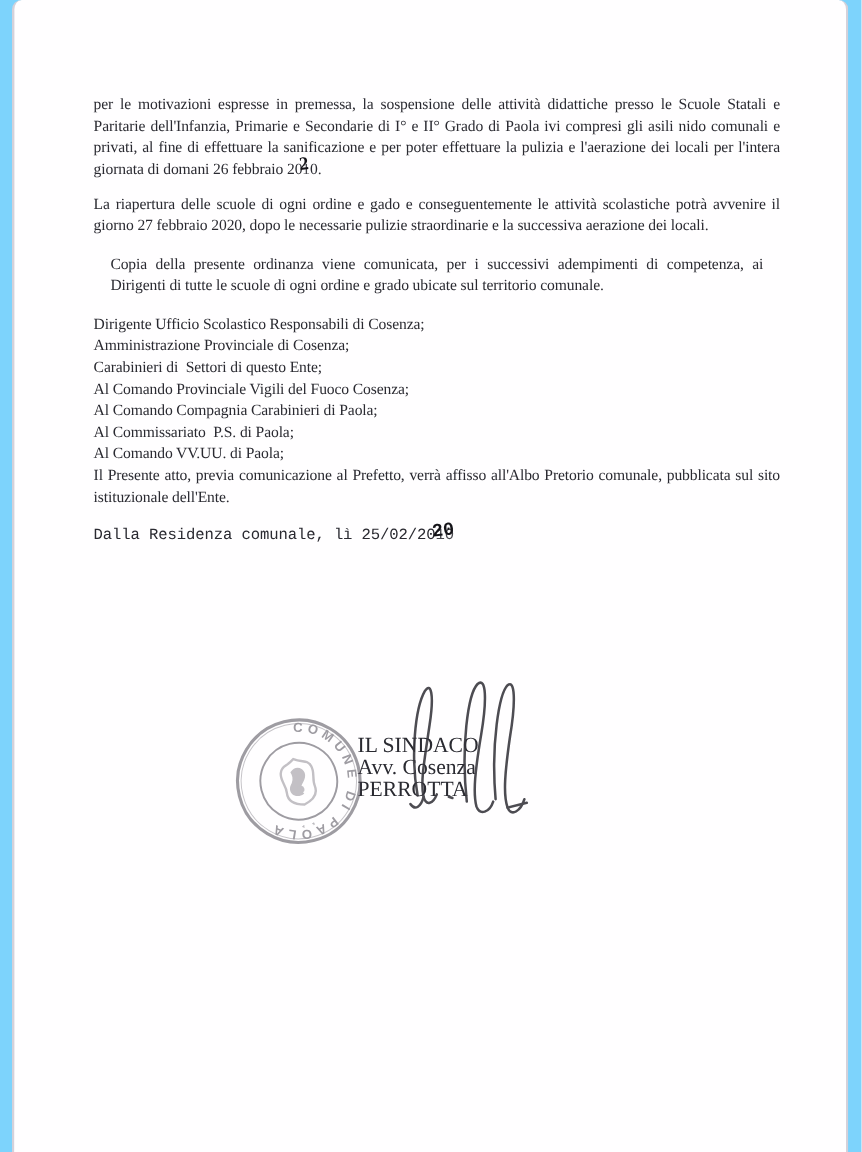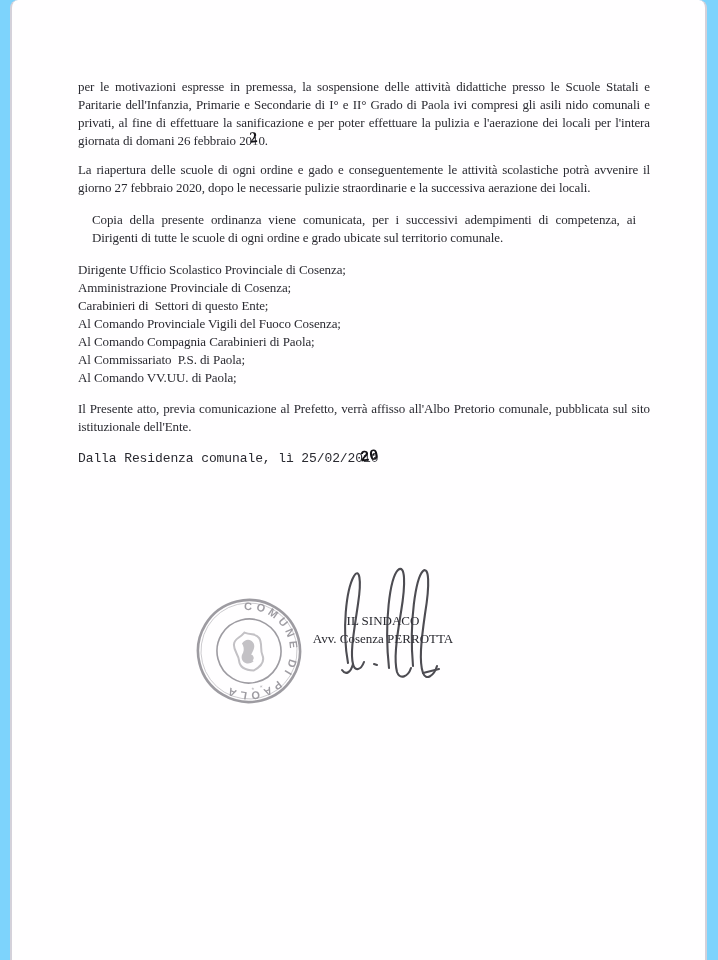--- a/index.html
+++ b/index.html
@@ -6,52 +6,52 @@
     background:#efecf2;font-family:"Liberation Serif","DejaVu Serif",serif;}
   .screen{position:relative;width:718px;height:960px;background:#7dd3fc;}
   .page{position:absolute;left:10px;right:11px;top:0;bottom:0;background:#fffeff;
     border-left:2px solid #d4d1da;border-right:2px solid #d4d1da;
     border-radius:8px 8px 0 0;}
   .content{position:absolute;left:66px;top:78px;width:572px;z-index:2;
     font-size:13px;line-height:18px;color:#2a2a31;letter-spacing:-0.1px;
     text-align:justify;}
   .content p{margin:0 0 11px 0;}
   .content p.tight{margin:14px;}
-  .content p.closing{margin:13px 0 14px 0;}
+  .content p.closing{margin:0 0 14px 0;}
   .recipients div{white-space:pre;}
   .date-line{text-align:left;margin-top:0;font-family:Liberation Mono, monospace;}
   
   .ow{position:relative;display:inline-block;}
   .ow .typed{opacity:.85;}
   .ow .pen{position:absolute;left:-2px;top:-3px;font-weight:700;color:#141318;
     transform:rotate(-7deg) scale(1.1);font-size:14px;}
   
   .sig-text{position:absolute;left:286px;top:612px;width:170px;z-index:2;
-    text-align:center;font-size:13px;line-height:18px;color:#2a2a31;}
+    font-size:18px;line-height:18px;color:#2a2a31;}
   .sig-svg{position:absolute;left:314px;top:560px;z-index:4;}
   .stamp-svg{position:absolute;left:182px;top:596px;z-index:3;}
 </style>
 </head>
 <body>
 
 <div class="screen">
   <div class="page">
 
     <div class="content">
 
       <p><span>per le motivazioni espresse in premessa, la sospensione delle attività didattiche presso le Scuole Statali e Paritarie dell'Infanzia, Primarie e Secondarie di I° e II° Grado di Paola ivi compresi gli asili nido comunali e privati, al fine di effettuare la sanificazione e per poter effettuare la pulizia e l'aerazione dei locali per l'intera giornata di domani 26 febbraio 20</span><span class="ow"><span class="typed">1</span><span class="pen">2</span></span><span>0.</span></p>
 
 
       <p>La riapertura delle scuole di ogni ordine e gado e conseguentemente le attività scolastiche potrà avvenire il giorno 27 febbraio 2020, dopo le necessarie pulizie straordinarie e la successiva aerazione dei locali.</p>
 
 
       <p class="tight">Copia della presente ordinanza viene comunicata, per i successivi adempimenti di competenza, ai Dirigenti di tutte le scuole di ogni ordine e grado ubicate sul territorio comunale.</p>
 
       <div class="recipients">
-          <div>Dirigente Ufficio Scolastico Provinciale di Cosenza;</div>
+          <div>Dirigente Ufficio Scolastico Responsabili di Cosenza;</div>
           <div>Amministrazione Provinciale di Cosenza;</div>
           <div>Carabinieri di  Settori di questo Ente;</div>
           <div>Al Comando Provinciale Vigili del Fuoco Cosenza;</div>
           <div>Al Comando Compagnia Carabinieri di Paola;</div>
           <div>Al Commissariato  P.S. di Paola;</div>
           <div>Al Comando VV.UU. di Paola;</div>
         </div>
 
       <p class="closing">Il Presente atto, previa comunicazione al Prefetto, verrà affisso all'Albo Pretorio comunale, pubblicata sul sito istituzionale dell'Ente.</p>
 

